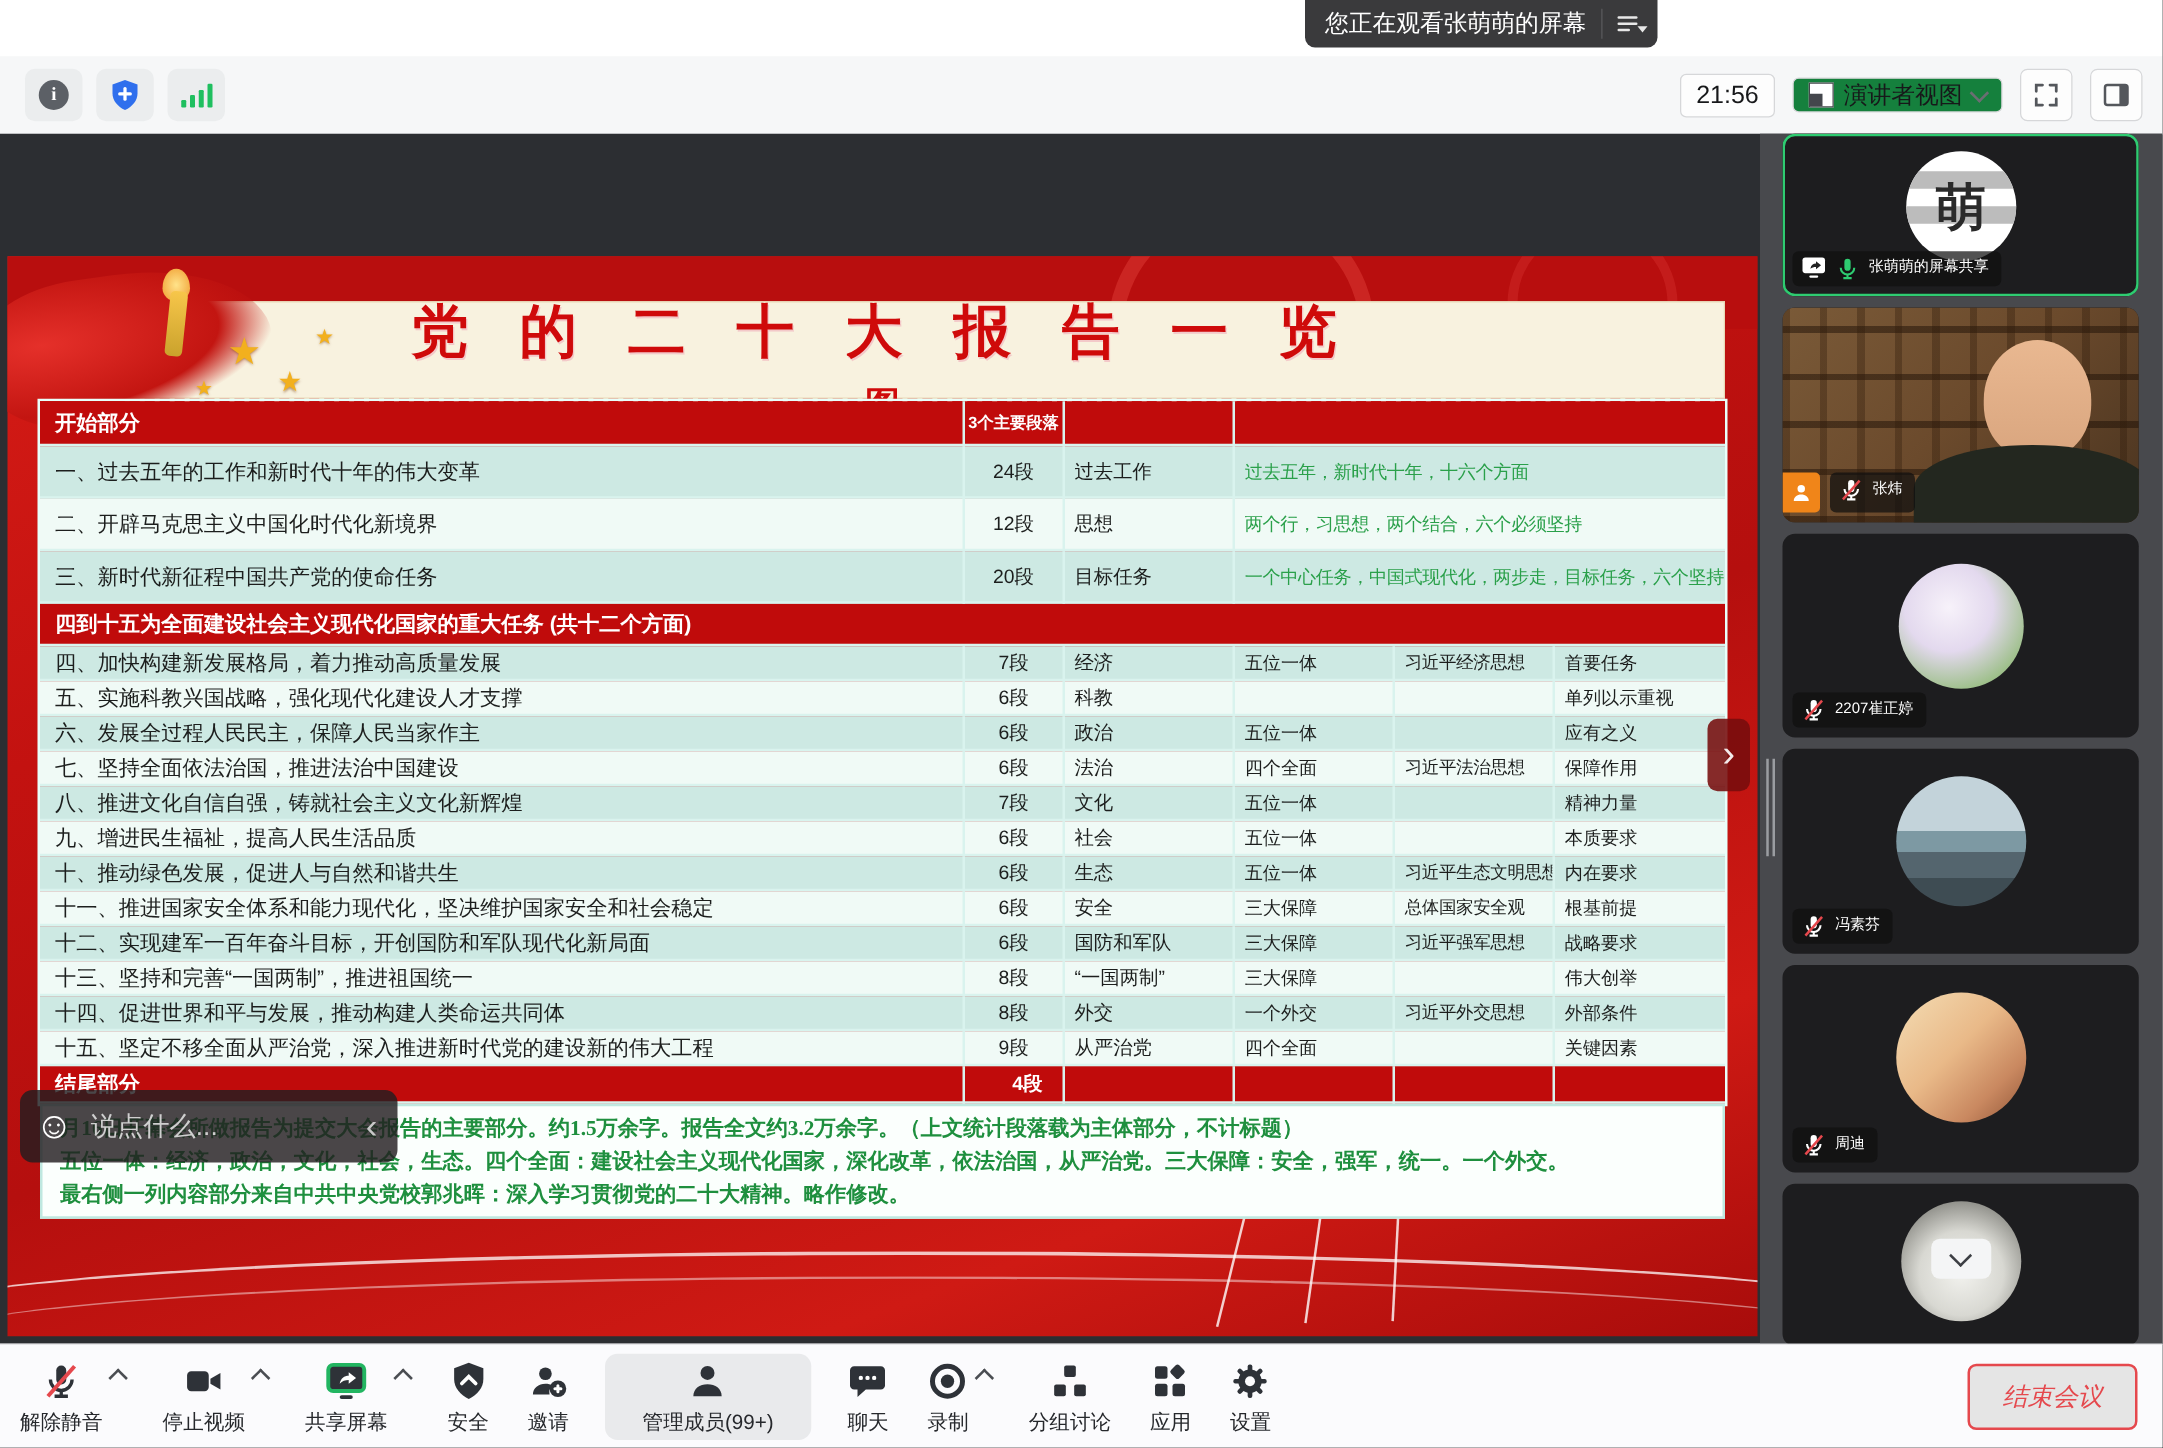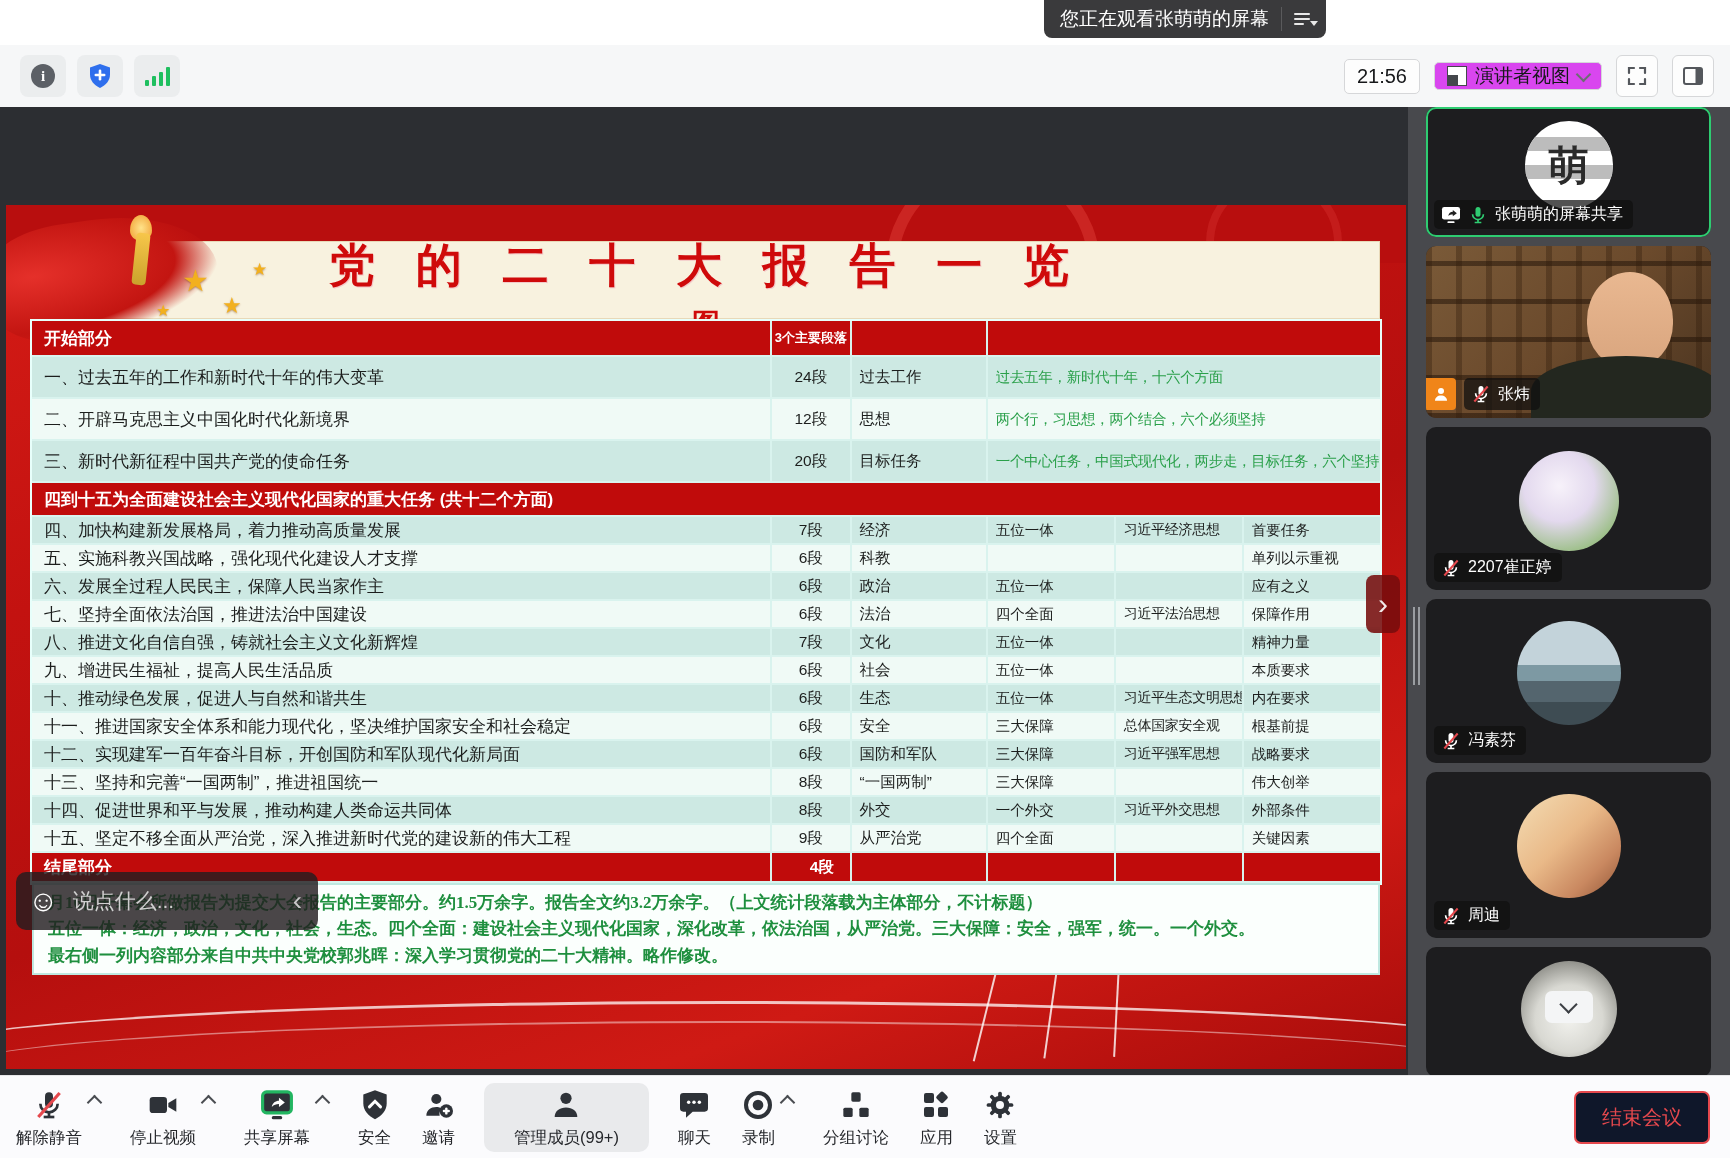--- a/index.html
+++ b/index.html
@@ -26,21 +26,21 @@
     border-bottom:1px solid #e2e3e5;display:flex;align-items:center;
   }
   .chip{width:46px;height:42px;border-radius:8px;background:#ebedee;display:flex;align-items:center;justify-content:center;cursor:pointer;}
   .chip+.chip{margin-left:11px;}
   .chips{display:flex;margin-left:20px;}
   .info-circle{width:24px;height:24px;border-radius:50%;background:#5c6066;color:#fff;font-size:15px;font-weight:bold;display:flex;align-items:center;justify-content:center;font-family:"Liberation Serif",serif;}
   .bars{display:flex;align-items:flex-end;gap:3px;height:20px;}
   .bars i{display:block;width:4px;background:#1fbf5f;border-radius:1px;}
   .right-controls{margin-left:auto;display:flex;align-items:center;margin-right:16px;gap:14px;}
   .time-chip{border:1px solid #d6d7d9;background:#fdfdfd;border-radius:5px;padding:5px 12px;font-size:20px;color:#17181a;}
-  .view-btn{border:1px solid #d6d7d9;background:#d946ef;border-radius:5px;padding:0 12px;display:flex;align-items:center;gap:8px;font-size:19px;color:#17181a;cursor:pointer;}
+  .view-btn{border:1px solid #d6d7d9;background:#15803d;border-radius:5px;padding:0 12px;display:flex;align-items:center;gap:8px;font-size:19px;color:#17181a;cursor:pointer;}
   .vm-icon{width:18px;height:18px;position:relative;background:#fff;border:1px solid #44474c;}
   .vm-icon::after{content:"";position:absolute;left:0;bottom:0;width:10px;height:10px;background:#44474c;}
   .chev-down{width:9px;height:9px;border-left:2px solid #6b6e73;border-bottom:2px solid #6b6e73;transform:rotate(-45deg);margin-top:-4px;}
   .sq-btn{width:40px;height:40px;border:1px solid #d6d7d9;border-radius:6px;background:#fdfdfd;display:flex;align-items:center;justify-content:center;cursor:pointer;}
   
   .stage{position:absolute;left:0;top:107px;width:1730px;height:968px;background:#2c2e32;}
   
   .slide{position:absolute;left:6px;top:98px;width:1400px;height:864px;overflow:hidden;
     background:linear-gradient(160deg,#d61c16 0%,#c31210 30%,#b50f0e 55%,#cf1a14 80%,#a80c0b 100%);}
   .slide-topstrip{position:absolute;left:0;top:0;width:1400px;height:58px;background:#b80e0e;}
@@ -101,22 +101,22 @@
   
   .panel-toggle{position:absolute;left:1366px;top:468px;width:34px;height:58px;background:rgba(118,12,12,.88);
     border-radius:8px;display:flex;align-items:center;justify-content:center;color:#f2eaea;font-size:30px;cursor:pointer;z-index:10;}
   
   .sidebar{position:absolute;left:1408px;top:107px;width:322px;height:968px;background:#48494d;}
   .divider-handle{position:absolute;left:5px;top:500px;width:10px;height:78px;display:flex;gap:3px;cursor:col-resize;}
   .divider-handle i{display:block;width:2px;height:100%;background:#9a9da1;}
   .tiles{position:absolute;left:18px;top:0;width:285px;display:flex;flex-direction:column;gap:9px;}
   .tile{position:relative;background:#1d1d1f;border-radius:10px;overflow:hidden;cursor:pointer;}
   .tile.active{box-shadow:0 0 0 2px #2ecc71 inset;}
-  .t-label{position:absolute;left:8px;bottom:8px;display:flex;align-items:center;gap:7px;background:rgba(15,15,15,.72);
-    border-radius:5px;padding:4px 10px 4px 7px;color:#fff;font-size:16px;max-width:260px;white-space:nowrap;}
+  .t-label{position:absolute;left:8px;bottom:8px;display:flex;gap:7px;background:rgba(15,15,15,.72);
+    border-radius:5px;padding:4px 10px 4px 7px;color:#fff;font-size:12px;max-width:260px;white-space:nowrap;}
   .badge-row{position:absolute;left:0px;bottom:8px;display:flex;align-items:stretch;gap:0;}
   .host-badge{width:30px;height:32px;background:#f08519;border-radius:0 4px 4px 0;display:flex;align-items:center;justify-content:center;}
   .badge-row .t-label{position:static;border-radius:5px;margin-left:8px;}
   .avatar{border-radius:50%;position:absolute;left:50%;transform:translateX(-50%);}
   .av-logo{width:88px;height:88px;top:14px;background:#fff;display:flex;align-items:center;justify-content:center;overflow:hidden;position:absolute;}
   .av-logo .stripe{position:absolute;left:0;width:100%;height:14px;background:#bcbcbc;}
   .av-logo span{position:relative;font-family:"Liberation Serif",serif;font-size:40px;font-weight:bold;color:#2a2a2a;z-index:1;}
   .av-anime{width:100px;height:100px;top:24px;background:radial-gradient(circle at 40% 35%,#f7f2fa 0%,#e3d9ee 40%,#9fc08c 75%,#7ba06c 100%);}
   .av-bridge{width:104px;height:104px;top:22px;background:linear-gradient(#c3d3da 0 42%,#7d99a3 42% 58%,#54656e 58% 78%,#3e4c53 78%);}
   .av-family{width:104px;height:104px;top:22px;background:linear-gradient(135deg,#f4ddb4 0%,#e9b988 45%,#c98860 75%,#8f5436 100%);}
@@ -131,22 +131,22 @@
   .scroll-more .chev{width:11px;height:11px;border-left:2.5px solid #3c3f44;border-bottom:2.5px solid #3c3f44;transform:rotate(-45deg);margin-top:-5px;}
   
   .toolbar{position:absolute;left:0;top:1075px;width:1730px;height:83px;background:#fbfbfd;border-top:1px solid #e7e7e9;
     display:flex;align-items:center;padding:0 0 0 14px;box-sizing:border-box;}
   .titem{display:flex;flex-direction:column;align-items:center;gap:5px;margin-right:27px;position:relative;cursor:pointer;padding:5px 2px 3px;}
   .titem.hl{background:#e9eaec;border-radius:10px;padding:5px 30px 3px;}
   .ticon{height:34px;display:flex;align-items:center;justify-content:center;}
   .tlabel{font-size:16.5px;color:#26282c;white-space:nowrap;}
   .caret{position:absolute;right:-16px;top:14px;width:9px;height:9px;border-left:2px solid #4a4d52;border-top:2px solid #4a4d52;transform:rotate(45deg);}
   .titem.hascaret{margin-right:44px;}
-  .end-btn{margin-left:auto;margin-right:20px;border:2px solid #e5484d;color:#e5484d;background:#0f172a;
-    border-radius:7px;font-size:20px;padding:11px 26px;cursor:pointer;font-family:inherit;}
+  .end-btn{margin-left:auto;margin-right:20px;border:2px solid #e5484d;color:#e5484d;background:#e5e5e5;
+    border-radius:7px;font-size:20px;padding:11px 26px;cursor:pointer;font-family:inherit;font-style:italic;}
 </style>
 </head>
 <body>
 
 <div class="top-strip"></div>
 <div class="viewer-banner">
   <span>您正在观看张萌萌的屏幕</span>
   <span class="vb-sep"></span>
   <span class="vb-menu">
       <i></i>

